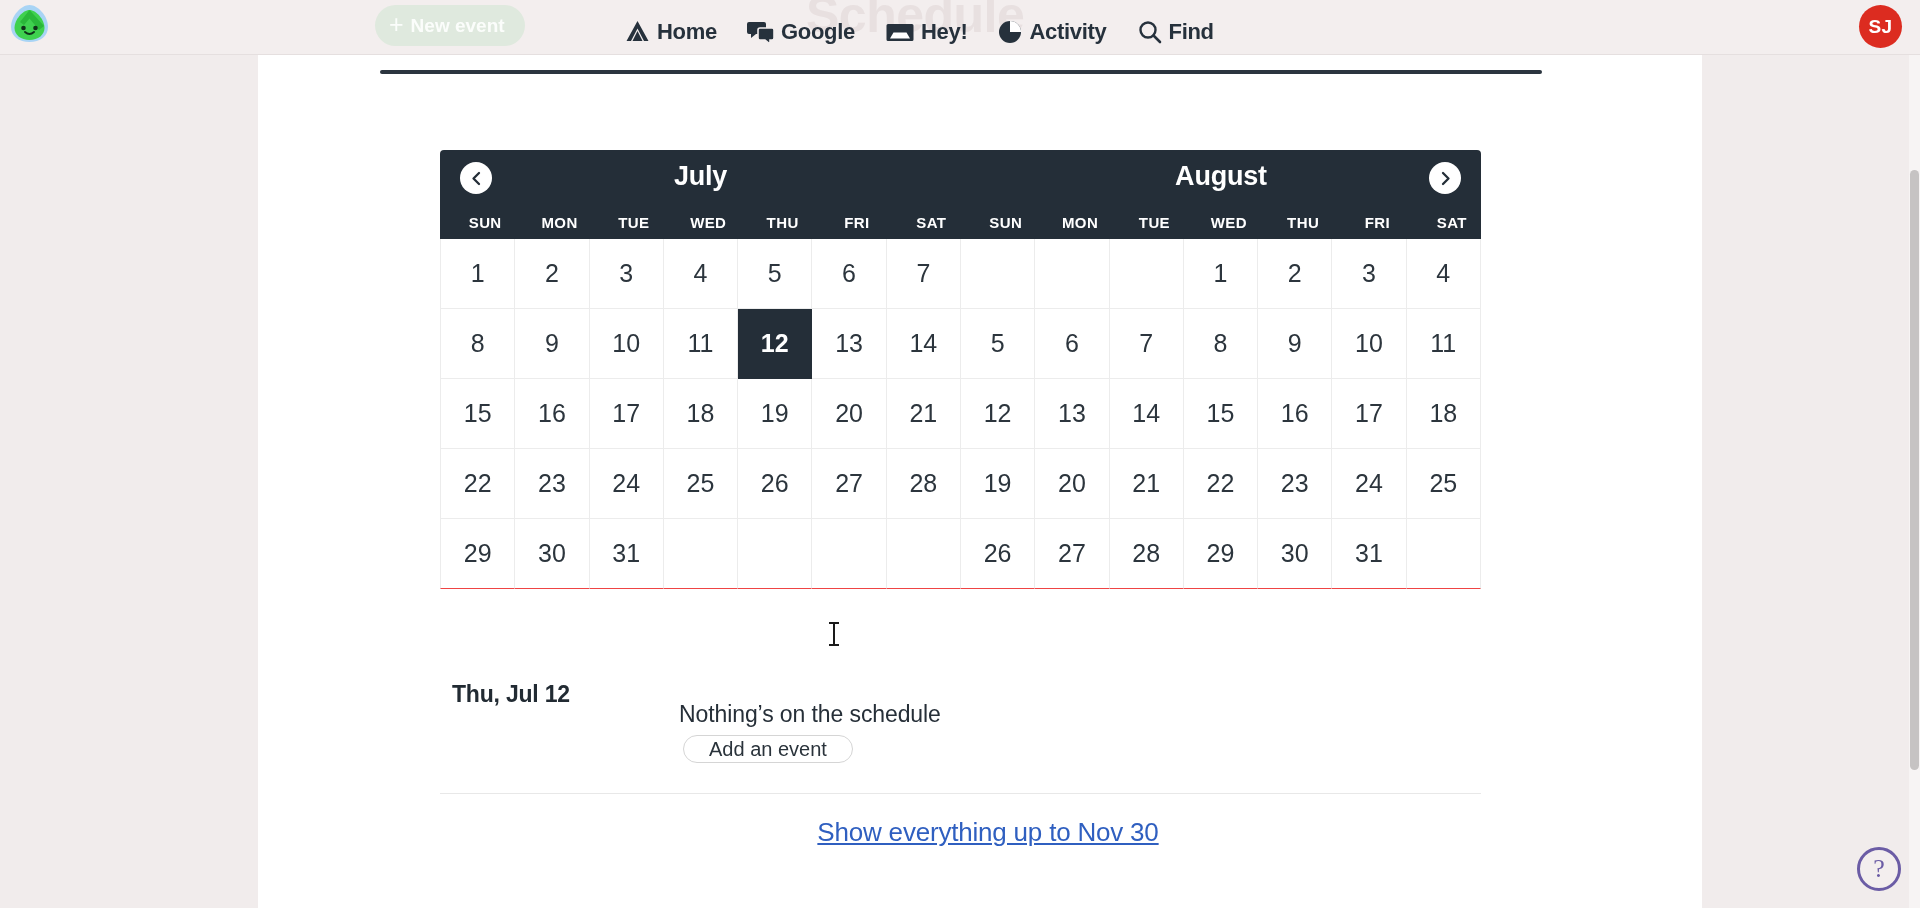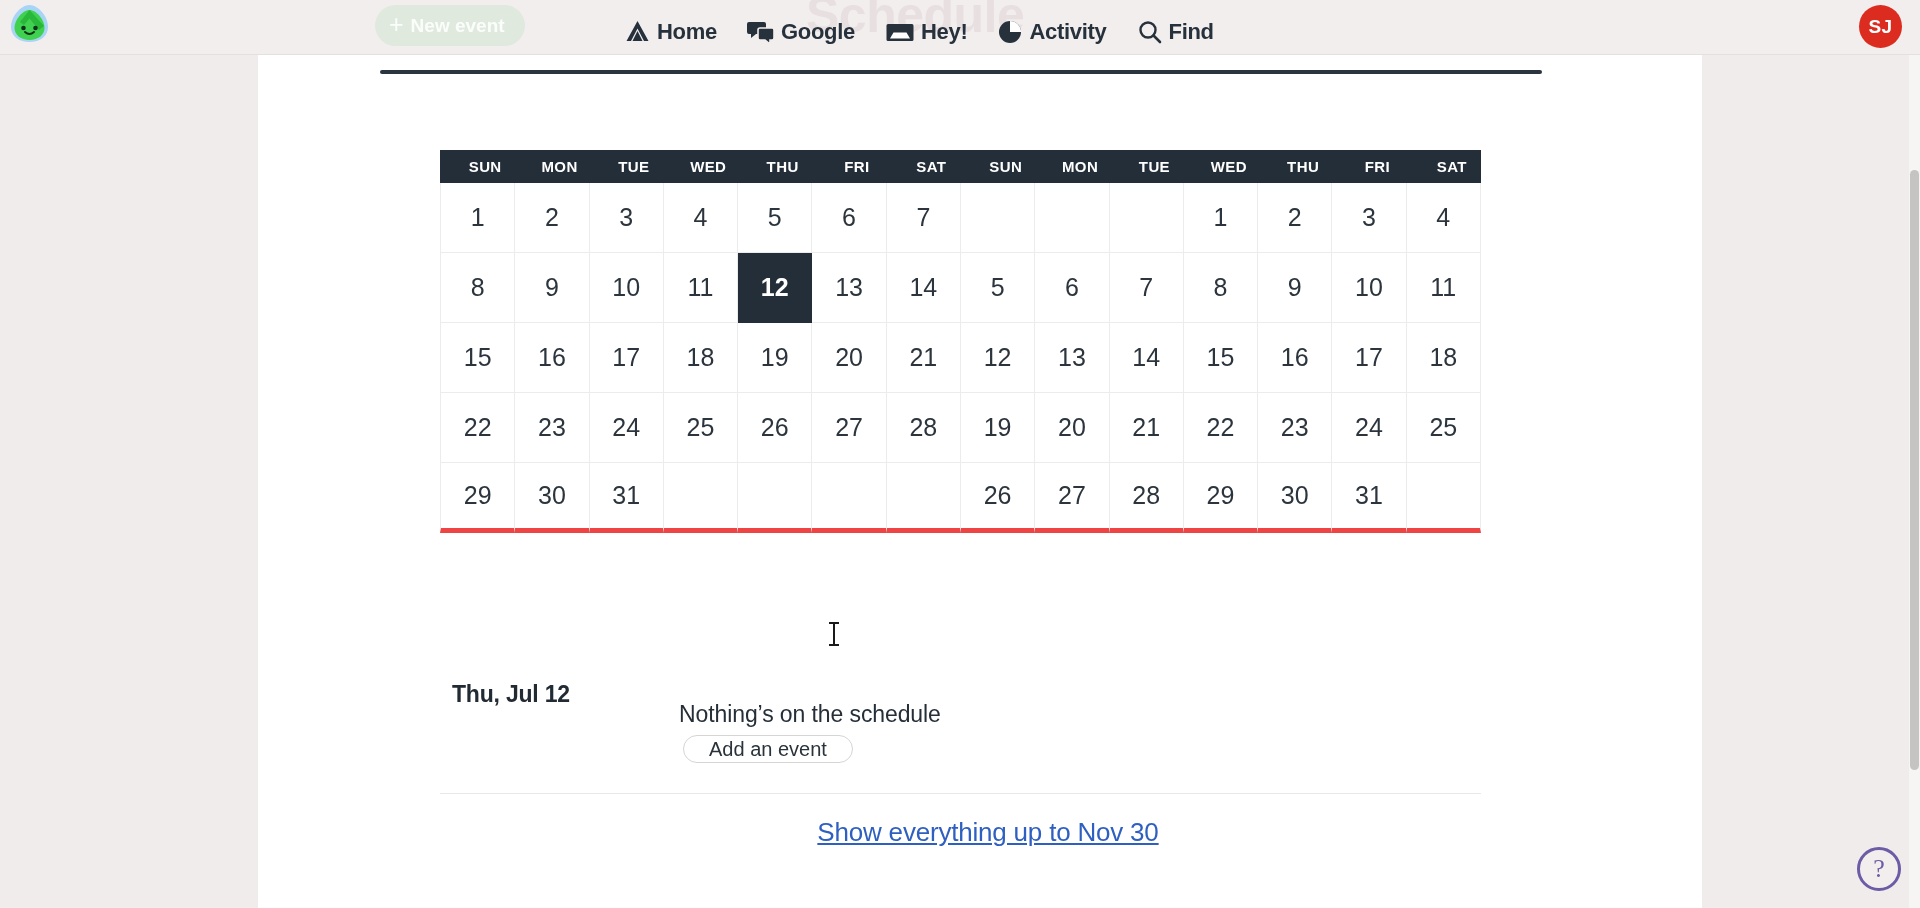--- a/index.html
+++ b/index.html
@@ -209,21 +209,21 @@
     align-items: center;
     justify-content: center;
     font-size: 25px;
     color: #2c353d;
     border-right: 1px solid #ececec;
     border-bottom: 1px solid #ececec;
     cursor: pointer;
     position: relative;
   }
   .day-cell:first-child { border-left: 1px solid #ececec; }
-  .week-row:last-child .day-cell { border-bottom: 5px solid #ef4444; }
+  .week-row:last-child .day-cell { border-bottom: 1px solid #ef4444; }
   .day-cell.empty { cursor: default; }
   .day-cell.selected {
     background: #242e38;
     color: #ffffff;
     font-weight: 700;
     border-right-color: #242e38;
     border-bottom-color: #242e38;
   }
 
   
@@ -422,20 +422,34 @@
 </div>
 
 <div id="card">
 
   <div id="top-rule"></div>
 
   <a id="ical-link">Add this Schedule to your Google Calendar, Outlook, or iCal…</a>
 
   <div id="calendar">
 
+    <div class="cal-header">
+      <button class="nav-arrow prev">
+        <svg width="13" height="15" viewBox="0 0 13 15">
+          <path d="M9 2 L3.5 7.5 L9 13" fill="none" stroke="#242e38" stroke-width="2.3" stroke-linecap="round" stroke-linejoin="round"></path>
+        </svg>
+      </button>
+      <div class="month july">July</div>
+      <div class="month august">August</div>
+      <button class="nav-arrow next">
+        <svg width="13" height="15" viewBox="0 0 13 15">
+          <path d="M4 2 L9.5 7.5 L4 13" fill="none" stroke="#242e38" stroke-width="2.3" stroke-linecap="round" stroke-linejoin="round"></path>
+        </svg>
+      </button>
+    </div>
 
     <div class="dow-row">
       <div class="dow-cell">SUN</div>
       <div class="dow-cell">MON</div>
       <div class="dow-cell">TUE</div>
       <div class="dow-cell">WED</div>
       <div class="dow-cell">THU</div>
       <div class="dow-cell">FRI</div>
       <div class="dow-cell">SAT</div>
       <div class="dow-cell">SUN</div>

